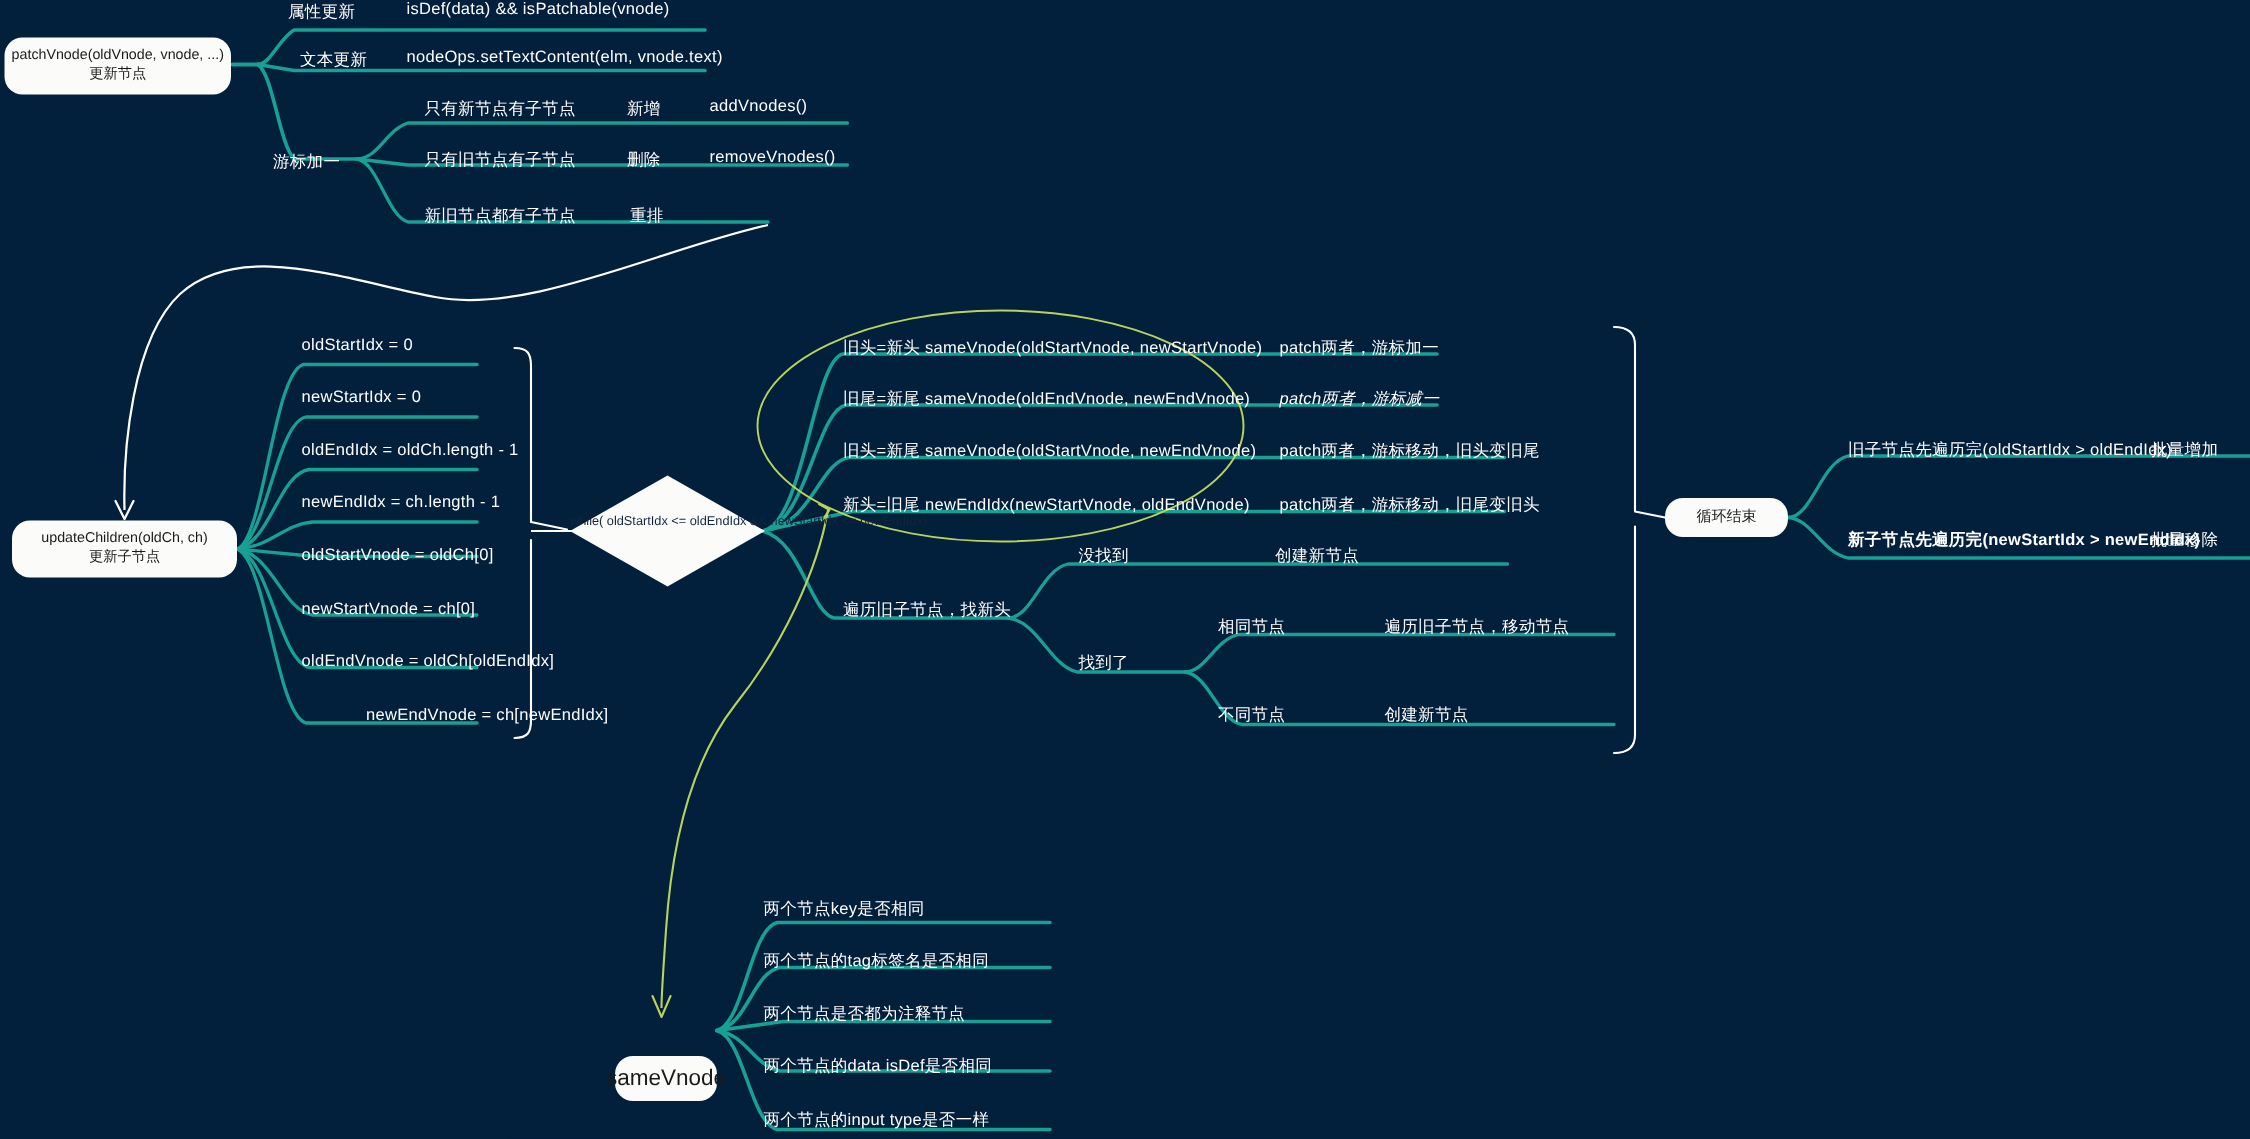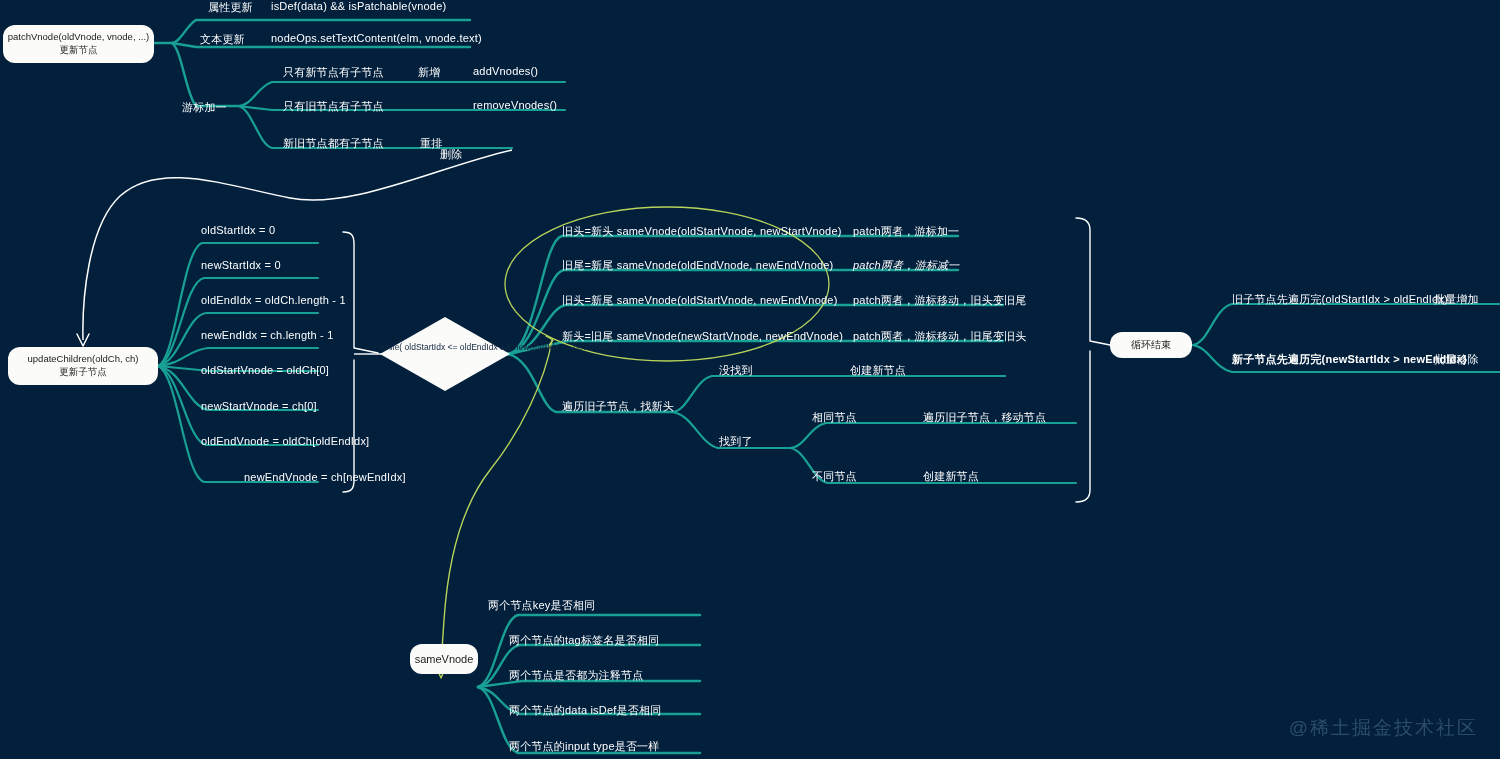--- a/index.html
+++ b/index.html
@@ -122,38 +122,38 @@
 
   <div class="diamond-text" style="left:380px;top:341px;width:130px;">
     <span>while( oldStartIdx &lt;= oldEndIdx &amp;&amp;</span>
     <span>newStartIdx &lt;= newEndIdx)</span>
   </div>
 
   <div class="node" style="left:1110px;top:332px;width:82px;height:26px;font-size:10px;">
     <span>循环结束</span>
   </div>
 
-  <div class="node" style="left:410px;top:644px;width:68px;height:30px;font-size:11px;">
+  <div class="node" style="left:410px;top:704px;width:68px;height:30px;font-size:15px;">
     <span>sameVnode</span>
   </div>
 
-  <div class="lbl" style="left:208px;top:0px;">属性更新</div>
+  <div class="lbl" style="left:192px;top:0px;">属性更新</div>
   <div class="lbl" style="left:271px;top:0px;">isDef(data) &amp;&amp; isPatchable(vnode)</div>
 
   <div class="lbl" style="left:200px;top:32px;">文本更新</div>
   <div class="lbl" style="left:271px;top:32px;">nodeOps.setTextContent(elm, vnode.text)</div>
 
   <div class="lbl" style="left:182px;top:100px;">游标加一</div>
 
   <div class="lbl" style="left:283px;top:65px;">只有新节点有子节点</div>
   <div class="lbl" style="left:418px;top:65px;">新增</div>
   <div class="lbl" style="left:473px;top:65px;">addVnodes()</div>
 
   <div class="lbl" style="left:283px;top:99px;">只有旧节点有子节点</div>
-  <div class="lbl" style="left:440px;top:99px;margin-top:48px;">删除</div>
+  <div class="lbl" style="left:418px;top:99px;">删除</div>
   <div class="lbl" style="left:473px;top:99px;">removeVnodes()</div>
 
   <div class="lbl" style="left:283px;top:136px;">新旧节点都有子节点</div>
   <div class="lbl" style="left:420px;top:136px;">重排</div>
 
   <div class="lbl" style="left:201px;top:224px;">oldStartIdx = 0</div>
   <div class="lbl" style="left:201px;top:259px;">newStartIdx = 0</div>
   <div class="lbl" style="left:201px;top:294px;">oldEndIdx = oldCh.length - 1</div>
   <div class="lbl" style="left:201px;top:329px;">newEndIdx = ch.length - 1</div>
   <div class="lbl" style="left:201px;top:364px;">oldStartVnode = oldCh[0]</div>
@@ -163,37 +163,36 @@
 
   <div class="lbl" style="left:562px;top:224px;">旧头=新头 sameVnode(oldStartVnode, newStartVnode)</div>
   <div class="lbl" style="left:853px;top:224px;">patch两者，游标加一</div>
 
   <div class="lbl" style="left:562px;top:258px;">旧尾=新尾 sameVnode(oldEndVnode, newEndVnode)</div>
   <div class="lbl" style="left:853px;top:258px;font-style:italic;">patch两者，游标减一</div>
 
   <div class="lbl" style="left:562px;top:293px;">旧头=新尾 sameVnode(oldStartVnode, newEndVnode)</div>
   <div class="lbl" style="left:853px;top:293px;">patch两者，游标移动，旧头变旧尾</div>
 
-  <div class="lbl" style="left:562px;top:329px;">新头=旧尾 sameVnode(newStartVnode, newEndVnode)</div>
+  <div class="lbl" style="left:562px;top:329px;">新头=旧尾 newEndIdx(newStartVnode, oldEndVnode)</div>
   <div class="lbl" style="left:853px;top:329px;">patch两者，游标移动，旧尾变旧头</div>
 
   <div class="lbl" style="left:562px;top:399px;">遍历旧子节点，找新头</div>
   <div class="lbl" style="left:719px;top:363px;">没找到</div>
   <div class="lbl" style="left:850px;top:363px;">创建新节点</div>
   <div class="lbl" style="left:719px;top:434px;">找到了</div>
   <div class="lbl" style="left:812px;top:410px;">相同节点</div>
   <div class="lbl" style="left:923px;top:410px;">遍历旧子节点，移动节点</div>
   <div class="lbl" style="left:812px;top:469px;">不同节点</div>
   <div class="lbl" style="left:923px;top:469px;">创建新节点</div>
 
   <div class="lbl" style="left:1232px;top:292px;">旧子节点先遍历完(oldStartIdx &gt; oldEndIdx)</div>
   <div class="lbl" style="left:1434px;top:292px;">批量增加</div>
   <div class="lbl" style="left:1232px;top:352px;font-weight:bold;">新子节点先遍历完(newStartIdx &gt; newEndIdx)</div>
   <div class="lbl" style="left:1434px;top:352px;">批量移除</div>
 
-  <div class="lbl" style="left:488px;top:598px;text-align:right;">两个节点key是否相同</div>
+  <div class="lbl" style="left:509px;top:598px;text-align:right;">两个节点key是否相同</div>
   <div class="lbl" style="left:509px;top:633px;">两个节点的tag标签名是否相同</div>
   <div class="lbl" style="left:509px;top:668px;">两个节点是否都为注释节点</div>
   <div class="lbl" style="left:509px;top:703px;">两个节点的data isDef是否相同</div>
   <div class="lbl" style="left:509px;top:739px;">两个节点的input type是否一样</div>
 
-  <div class="watermark">@稀土掘金技术社区</div>
 </div>
 
 </body></html>

